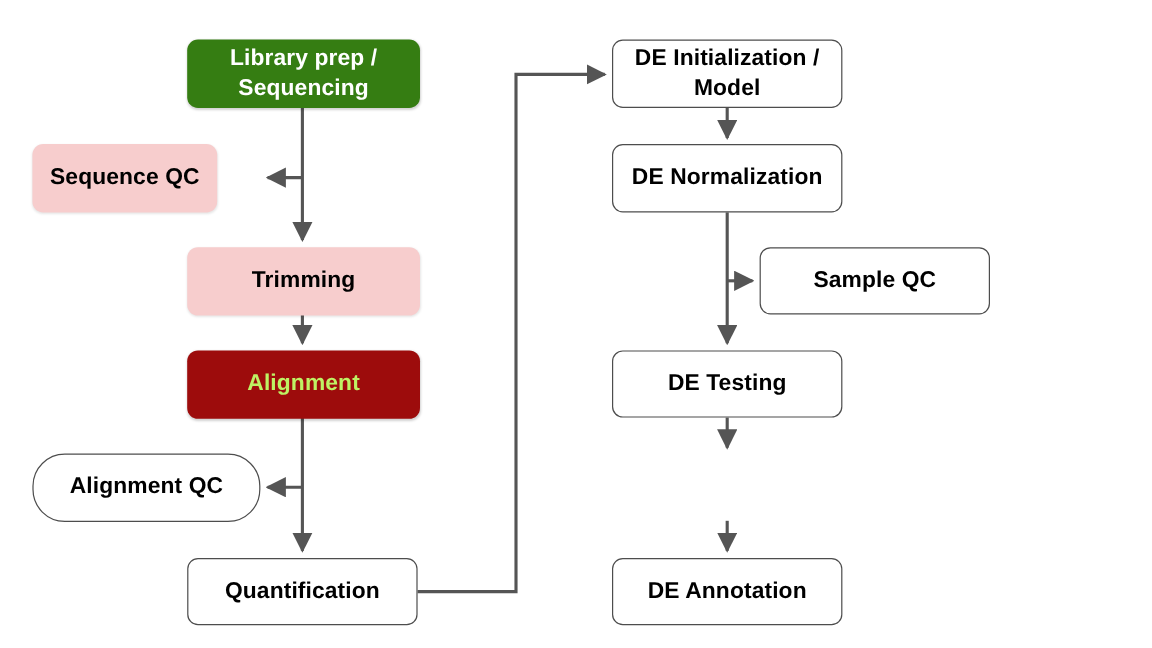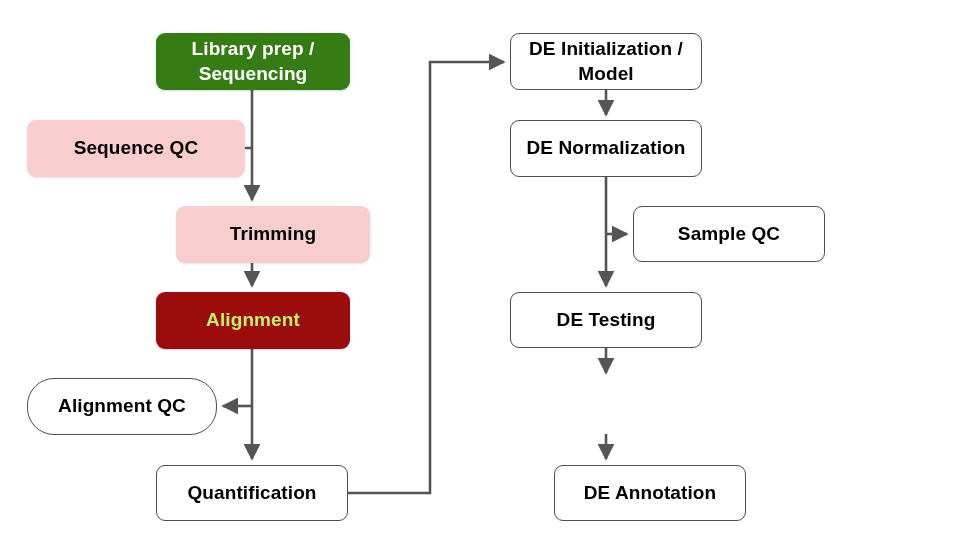--- a/index.html
+++ b/index.html
@@ -100,35 +100,35 @@
 
       <path d="M 606 348 L 606 373" marker-end="url(#arrowhead)"></path>
 
       <path d="M 606 434 L 606 459" marker-end="url(#arrowhead)"></path>
     </g>
   </svg>
 
   <div class="node filled-green" style="left:156px; top:33px; width:194px; height:57px;">Library prep   /
 Sequencing</div>
 
-  <div class="node filled-pink" style="left:27px; top:120px; width:218px; height:57px;">Sequence QC</div>
+  <div class="node filled-pink" style="left:27px; top:120px; width:154px; height:57px;">Sequence QC</div>
 
-  <div class="node filled-pink" style="left:156px; top:206px; width:194px; height:57px;margin-left:20px;">Trimming</div>
+  <div class="node filled-pink" style="left:156px; top:206px; width:194px; height:57px;">Trimming</div>
 
   <div class="node filled-red" style="left:156px; top:292px; width:194px; height:57px;">Alignment</div>
 
   <div class="node outline" style="left:27px; top:378px; width:190px; height:57px;border-radius:27px;">Alignment QC</div>
 
   <div class="node outline" style="left:156px; top:465px; width:192px; height:56px;">Quantification</div>
 
   <div class="node outline" style="left:510px; top:33px; width:192px; height:57px;">DE Initialization /
 Model</div>
 
   <div class="node outline" style="left:510px; top:120px; width:192px; height:57px;">DE Normalization</div>
 
   <div class="node outline" style="left:633px; top:206px; width:192px; height:56px;text-align:right;">Sample QC</div>
 
   <div class="node outline" style="left:510px; top:292px; width:192px; height:56px;text-align:right;">DE Testing</div>
 
 
-  <div class="node outline" style="left:510px; top:465px; width:192px; height:56px;margin-left:44px;">DE Annotation</div>
+  <div class="node outline" style="left:510px; top:465px; width:192px; height:56px;">DE Annotation</div>
 
 </div>
 
 </body></html>

